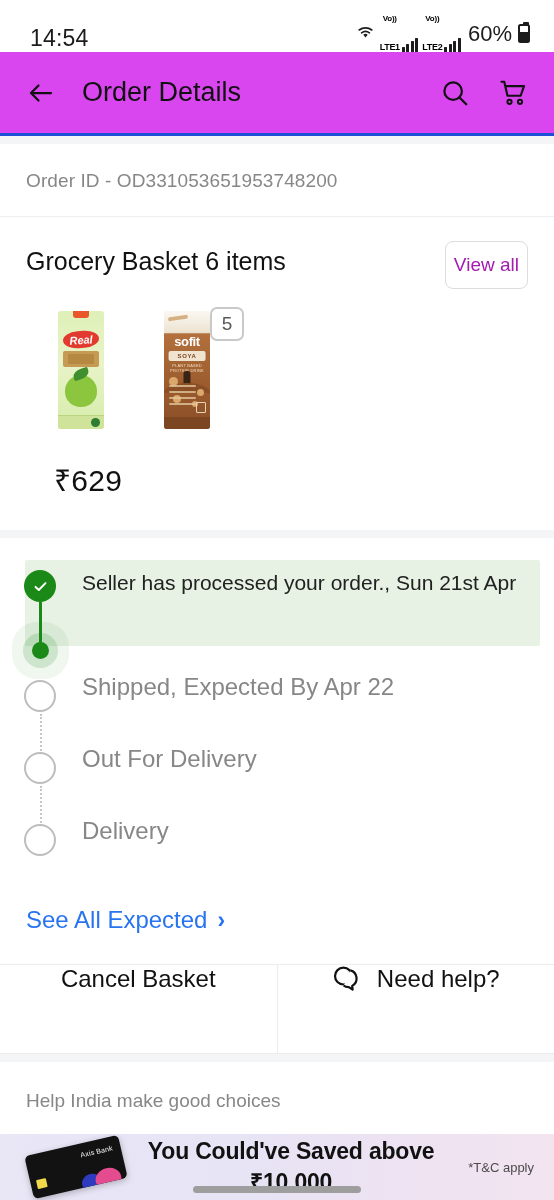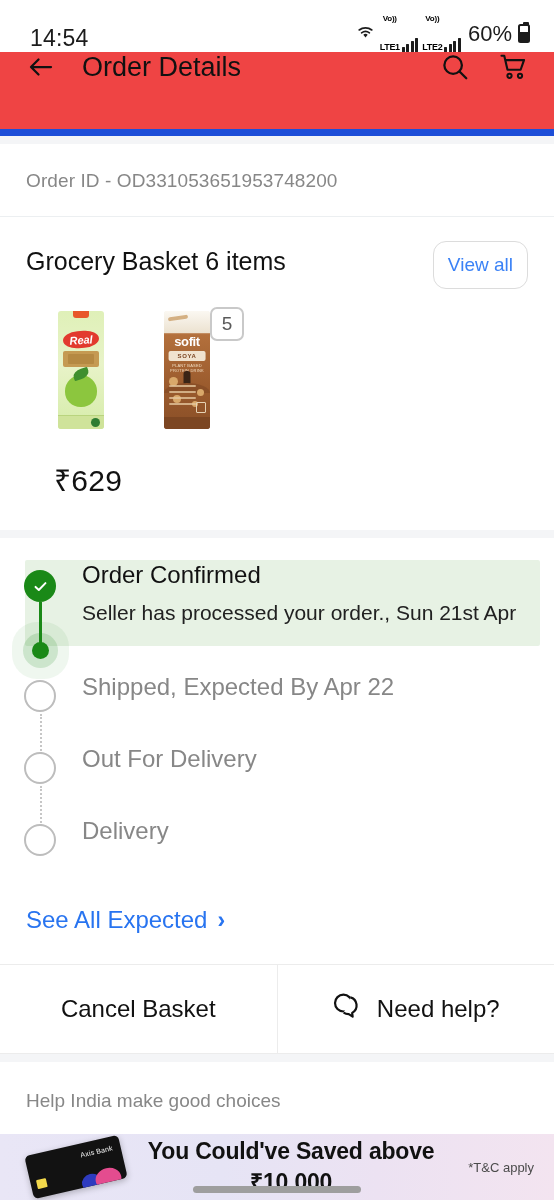--- a/index.html
+++ b/index.html
@@ -33,41 +33,41 @@
   .batt {
     width:12px; height:19px; border:2px solid #1c1c1c; border-radius:2.5px;
     position:relative; margin-left:2px; background:
       linear-gradient(to top,#1c1c1c 60%, #fff 60%);
   }
   .batt:after{ content:""; position:absolute; top:-4px; left:3px; width:6px;
     height:2.5px; background:#1c1c1c; border-radius:1px 1px 0 0; }
 
   
   .appbar {
-    height:84px; display:flex; align-items:flex-start; padding:0 24px 0 26px;
-    background:#ef4444; border-bottom:7px solid #1d4ed8;
+    height:84px; display:flex; align-items:center; padding:0 24px 0 26px;
+    background:#d946ef; border-bottom:3px solid #1d4ed8;
   }
   .appbar-title { font-size:27px; color:#111; margin-left:26px; flex:1; }
   .appbar-actions { display:flex; align-items:center; gap:28px; }
   .icon-btn { display:flex; align-items:center; justify-content:center; }
 
   
   .gray-gap { height:8px; background:#f4f5f7; }
   .hairline { height:1px; background:#eceff1; }
 
   .orderid-row { padding:26px 26px 24px; }
   .orderid-txt { font-size:19px; color:#878787; letter-spacing:.1px; }
 
   
   .basket { padding:24px 26px 0; }
   .basket-head { display:flex; align-items:flex-start; justify-content:space-between; }
   .basket-title { font-size:25px; color:#111; padding-top:6px; }
   .viewall-btn {
-    border:1px solid #dcdcdc; background:#fff; border-radius:13px;
-    padding:12px 14px; font-size:19px; color:#3b82f6;
+    border:1px solid #dcdcdc; background:#fff; border-radius:8px;
+    padding:12px 8px; font-size:19px; color:#a21caf;
     font-family:"Liberation Sans", sans-serif; cursor:pointer;
   }
 
   .thumbs { display:flex; align-items:flex-start; gap:60px; margin-top:22px; padding-left:32px; }
   .thumb-wrap { position:relative; }
 
   
   .carton { width:46px; height:118px; border-radius:3px; position:relative; overflow:hidden; }
   .carton-real { background:linear-gradient(to bottom,#dff0b8 0%,#e8f3c8 45%,#d6ecaa 100%); }
   .real-cap { position:absolute; top:0; left:50%; transform:translateX(-50%);
@@ -148,21 +148,21 @@
 
   .updates { padding:22px 0 30px 26px; }
   .updates-link { display:inline-flex; align-items:center; gap:10px;
     font-size:24px; color:#2874f0; cursor:pointer; }
   .chev-blue { font-size:23px; font-weight:bold; }
 
   
   .actions { display:flex; border-top:1px solid #ececec; border-bottom:1px solid #ececec;
     background:#fff; }
   .action {
-    flex:1; height:88px; display:flex; align-items:center; justify-content:center;
+    flex:1; height:88px; display:flex; align-items:flex-start; justify-content:center;
     gap:14px; font-size:24px; color:#111; cursor:pointer; background:#fff;
   }
   .action + .action { border-left:1px solid #ececec; }
 
   
   .choices { padding:28px 26px; font-size:19px; color:#878787;
     border-bottom:1px solid #ececec; background:#fff; }
   .helpful { display:flex; align-items:center; padding:26px 24px 26px 26px;
     background:#fff; cursor:pointer; }
   .helpful-txt { font-size:24px; color:#111; margin-left:24px; flex:1; }
@@ -318,21 +318,20 @@
       <div class="tl-band"></div>
       <div class="tl-gutter">
         <span class="node done">
           <svg viewBox="0 0 24 24">
               <path d="M5 12.6l4.6 4.4L19 7.2" stroke="#fff" stroke-width="2.8" fill="none" stroke-linecap="round" stroke-linejoin="round"></path>
             </svg>
         </span>
         <span class="connector" style="top:42px;height:52px;"></span>
       </div>
       <div class="tl-body">
-        <div class="tl-title">Order Confirmed</div>
         <div class="tl-sub">Seller has processed your order., Sun 21st Apr</div>
       </div>
     </div>
 
     <div style="position:relative;height:26px;">
       <span class="node pulse" style="top:-4px;"></span>
     </div>
 
     <div class="tl-row">
       <div class="tl-gutter">

